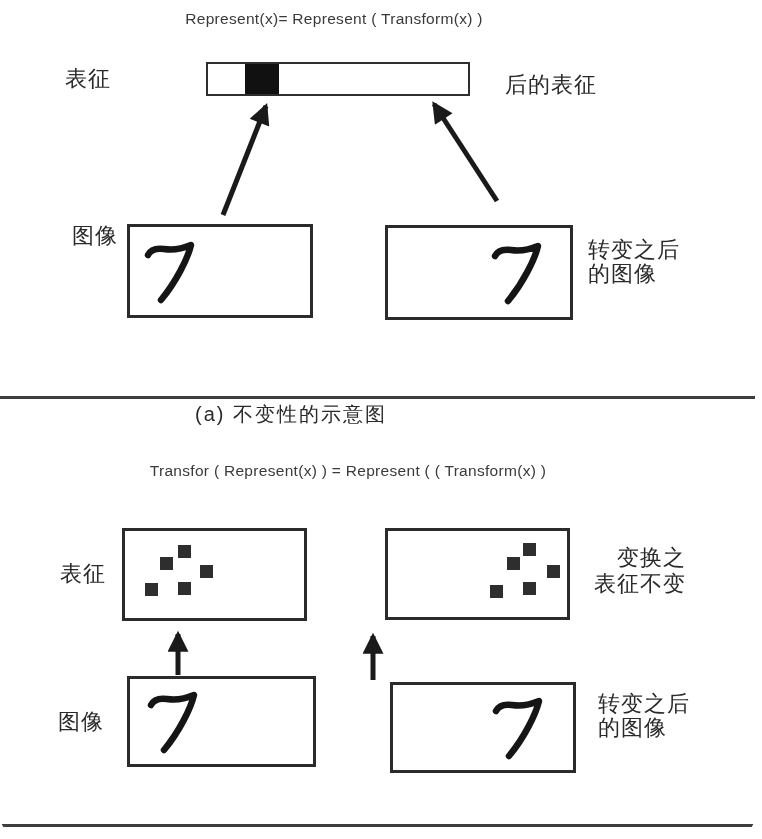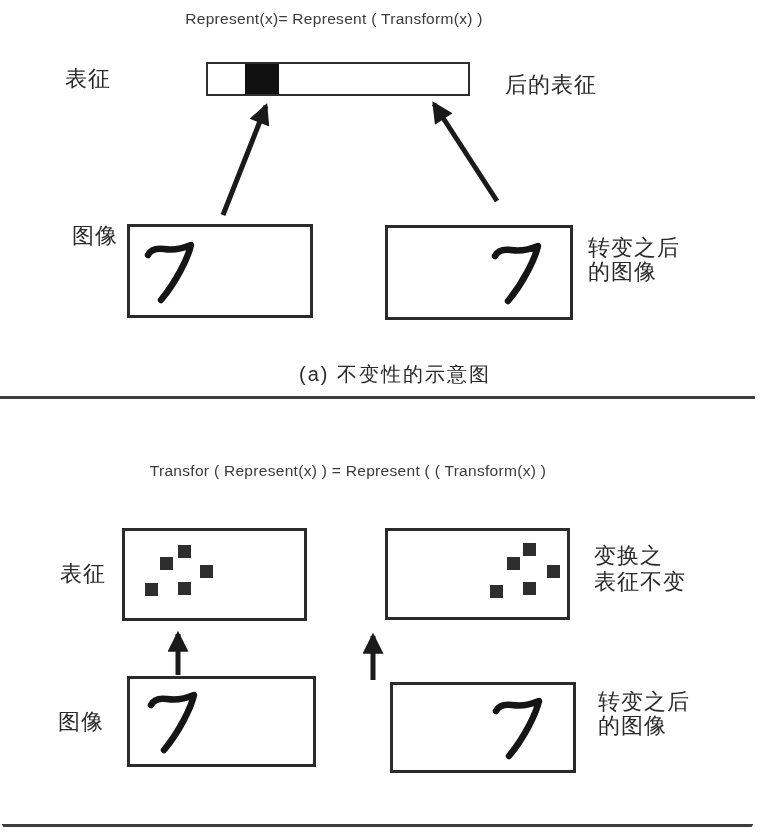--- a/index.html
+++ b/index.html
@@ -7,22 +7,22 @@
     position:relative;width:755px;height:839px;background:#ffffff;
     font-family:"Liberation Sans","DejaVu Sans",sans-serif;
     color:#222;overflow:hidden;border-radius:24px;
   }
   .abs{position:absolute;}
   .formula{
     font-size:15.5px;color:#3a3a3a;text-align:center;letter-spacing:.3px;
     white-space:nowrap;
   }
   .cjk-label{font-size:22px;color:#2a2a2a;letter-spacing:1px;white-space:nowrap;}
-  .cjk-label .line{display:block;line-height:24px;font-family:Liberation Mono, monospace;}
-  .caption{font-size:20px;color:#2a2a2a;text-align:center;letter-spacing:2px;white-space:nowrap;}
+  .cjk-label .line{display:block;line-height:24px;}
+  .caption{font-size:20px;color:#2a2a2a;text-align:left;letter-spacing:2px;white-space:nowrap;margin-top:40px;}
   .outline-box{border:3px solid #2b2b2b;background:#ffffff;box-sizing:border-box;}
   .bar{border:2px solid #2e2e2e;background:#ffffff;box-sizing:border-box;}
   .bar-seg{position:absolute;top:0;bottom:0;background:#111;}
   .feature-square{position:absolute;width:13px;height:13px;background:#2e2e2e;}
   .divider{background:#3d3d3d;}
   .arrow-layer{position:absolute;left:0;top:0;width:762px;height:839px;pointer-events:none;}
   svg{display:block;}
 </style>
 </head>
 <body>
@@ -82,21 +82,21 @@
 
   <div class="abs outline-box" style="left:385px;top:528px;width:185px;height:92px;">
     <div class="feature-square" style="left:135px;top:12px;"></div>
     <div class="feature-square" style="left:119px;top:26px;"></div>
     <div class="feature-square" style="left:159px;top:34px;"></div>
     <div class="feature-square" style="left:102px;top:54px;"></div>
     <div class="feature-square" style="left:135px;top:51px;"></div>
   </div>
 
   <div class="abs cjk-label" style="left:594px;top:545px;">
-    <span class="line" style="line-height:26px;">变换之</span>
+    <span class="line" style="line-height:26px;text-align:right;">变换之</span>
     <span class="line" style="line-height:26px;">表征不变</span>
   </div>
 
   <div class="abs cjk-label" style="left:58px;top:707px;">图像</div>
 
   <div class="abs outline-box" style="left:127px;top:676px;width:189px;height:91px;">
     <svg class="abs" style="left:17px;top:9px;" width="52" height="66" viewBox="0 0 52 66">
         <use href="#glyph-seven"></use>
       </svg>
   </div>

